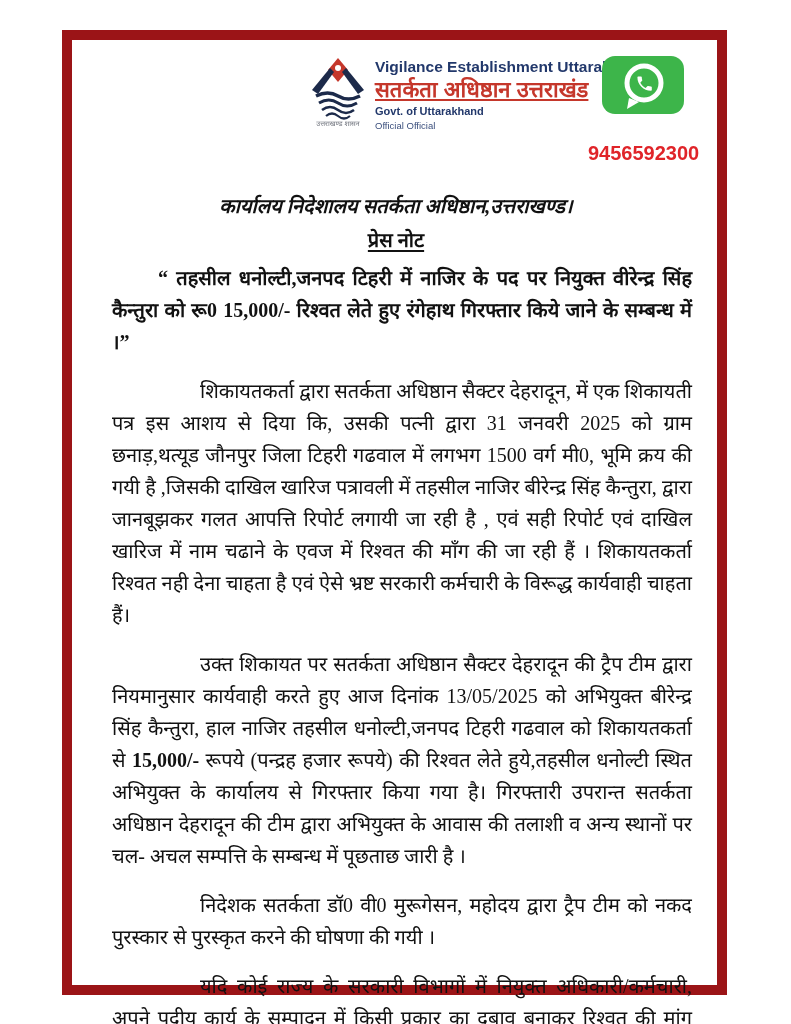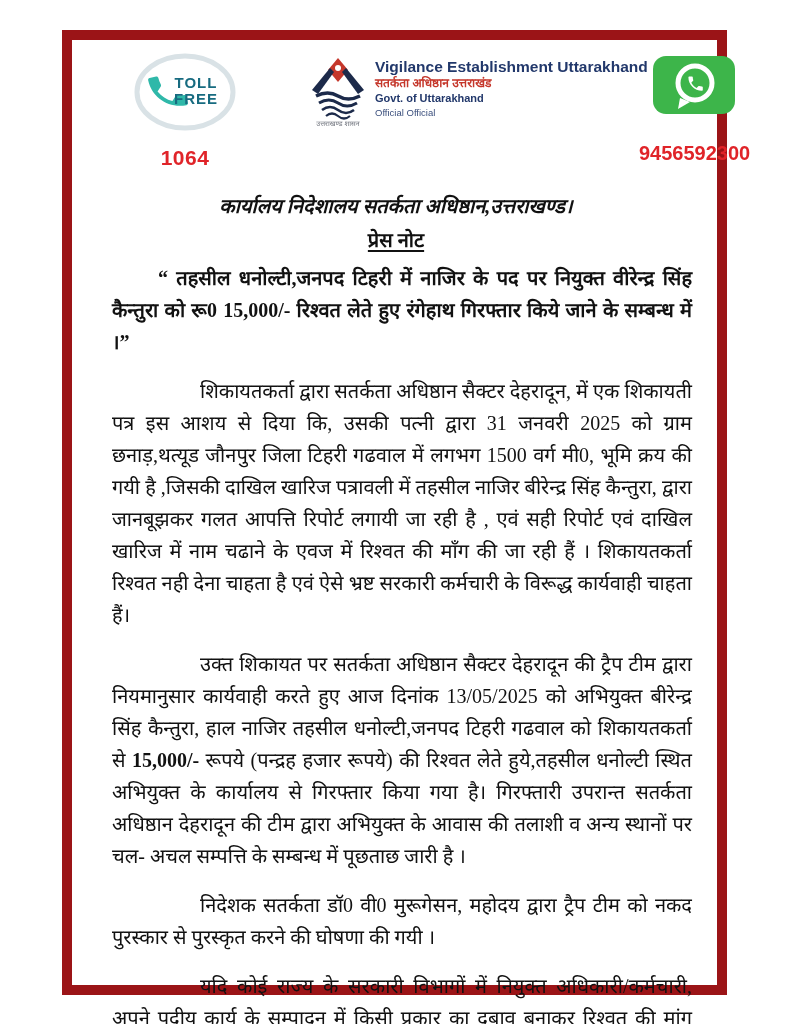--- a/index.html
+++ b/index.html
@@ -15,24 +15,24 @@
   
   .hdr{position:absolute;left:0;top:0;width:100%;height:140px;}
   .tollfree{position:absolute;left:58px;top:12px;width:110px;text-align:center;}
   .tf-icon{display:block;margin:0 auto;}
   .tf-num{margin-top:14px;color:#e02429;font-weight:bold;font-size:21px;
           font-family:"Liberation Sans",sans-serif;letter-spacing:.5px;}
   .logoblock{position:absolute;left:238px;top:16px;display:flex;gap:9px;align-items:flex-start;}
   .emblem{flex:0 0 auto;}
   .logotext{padding-top:2px;font-family:"Liberation Sans",sans-serif;}
   .logotext .en{color:#22386b;font-weight:bold;font-size:15.5px;line-height:1.15;}
-  .logotext .hi{color:#c5372b;font-weight:bold;font-size:12px;line-height:1.3;}
+  .logotext .hi{color:#c5372b;font-weight:bold;font-size:22px;line-height:1.3;text-decoration:underline;}
   .logotext .govt{color:#22386b;font-weight:bold;font-size:11px;line-height:1.3;}
   .logotext .site{color:#3b4f7d;font-size:9.5px;line-height:1.4;}
-  .whats{position:absolute;left:567px;top:14px;width:110px;text-align:center;}
+  .whats{position:absolute;left:516px;top:14px;width:110px;text-align:center;}
   .wa-num{margin-top:22px;color:#e02429;font-weight:bold;font-size:20px;
           font-family:"Liberation Sans",sans-serif;}
   
   .doc{
     position:absolute;left:28px;top:150px;width:592px;
     color:#111;font-size:20px;line-height:32px;text-align:justify;
   }
   .office{text-align:center;font-weight:bold;margin-bottom:2px;font-style:italic;}
   .pressnote{text-align:center;font-weight:bold;margin-bottom:6px;}
   .pressnote span{text-decoration:underline;text-underline-offset:3px;}
@@ -42,34 +42,20 @@
   .b{font-weight:bold;}
   .latin{font-family:"Liberation Sans",sans-serif;font-weight:bold;font-size:18px;}
 </style>
 </head>
 <body>
 
 <div class="frame">
 
   <div class="hdr">
 
-    <div class="tollfree">
-      <svg class="tf-icon" width="104" height="80" viewBox="0 0 104 80">
-        <ellipse cx="52" cy="40" rx="48" ry="36" fill="#ffffff" stroke="#d9e2e6" stroke-width="5"></ellipse>
-        <g transform="translate(8,22) rotate(-12) scale(1.9)">
-          <path fill="#2fb8a9" d="M6.62,10.79c1.44,2.83,3.76,5.14,6.59,6.59l2.2-2.2c0.27-0.27,0.67-0.36,1.02-0.24
-            c1.12,0.37,2.33,0.57,3.57,0.57c0.55,0,1,0.45,1,1V20c0,0.55-0.45,1-1,1c-9.39,0-17-7.61-17-17
-            c0-0.55,0.45-1,1-1h3.5c0.55,0,1,0.45,1,1c0,1.25,0.2,2.45,0.57,3.57c0.11,0.35,0.03,0.74-0.25,1.02
-            L6.62,10.79z"></path>
-        </g>
-        <text x="63" y="36" text-anchor="middle" fill="#176b80" font-family="Liberation Sans, sans-serif" font-size="15" font-weight="bold" letter-spacing="1">TOLL</text>
-        <text x="63" y="52" text-anchor="middle" fill="#176b80" font-family="Liberation Sans, sans-serif" font-size="15" font-weight="bold" letter-spacing="1">FREE</text>
-      </svg>
-      <div class="tf-num">1064</div>
-    </div>
 
     <div class="logoblock">
       <svg class="emblem" width="56" height="72" viewBox="0 0 56 72">
         <polygon points="28,2 38,14 28,26 18,14" fill="#c5372b"></polygon>
         <circle cx="28" cy="12" r="3" fill="#ffffff"></circle>
         <polygon points="2,34 20,12 24,16 8,38" fill="#1c2a4a"></polygon>
         <polygon points="54,34 36,12 32,16 48,38" fill="#1c2a4a"></polygon>
         <path d="M6,40 Q18,34 28,40 T50,40" stroke="#1c2a4a" stroke-width="3.4" fill="none"></path>
         <path d="M9,47 Q19,41 28,47 T47,47" stroke="#1c2a4a" stroke-width="3" fill="none"></path>
         <path d="M12,54 Q20,48 28,54 T44,54" stroke="#1c2a4a" stroke-width="2.6" fill="none"></path>

